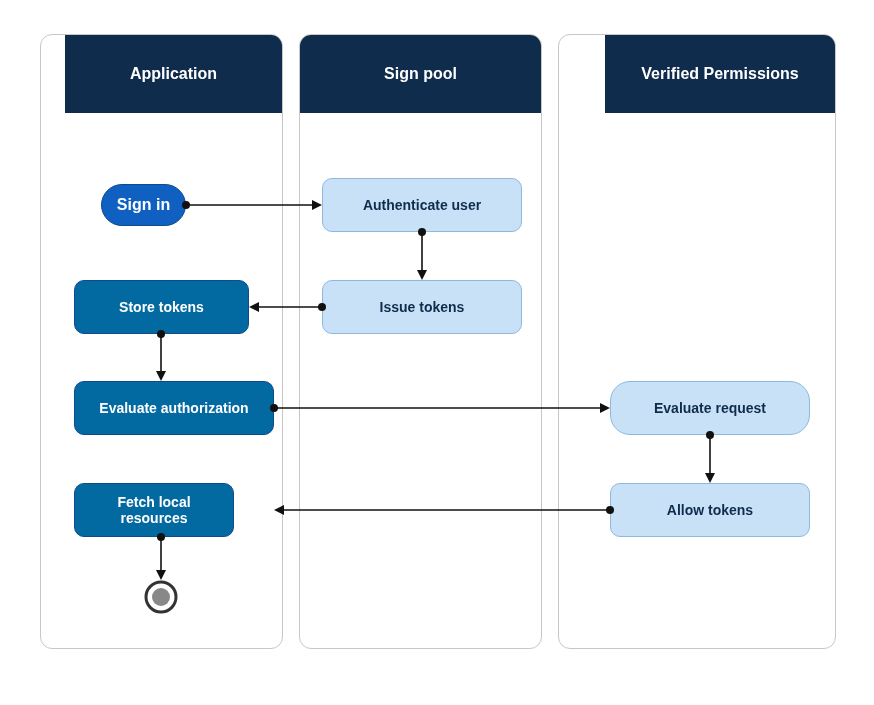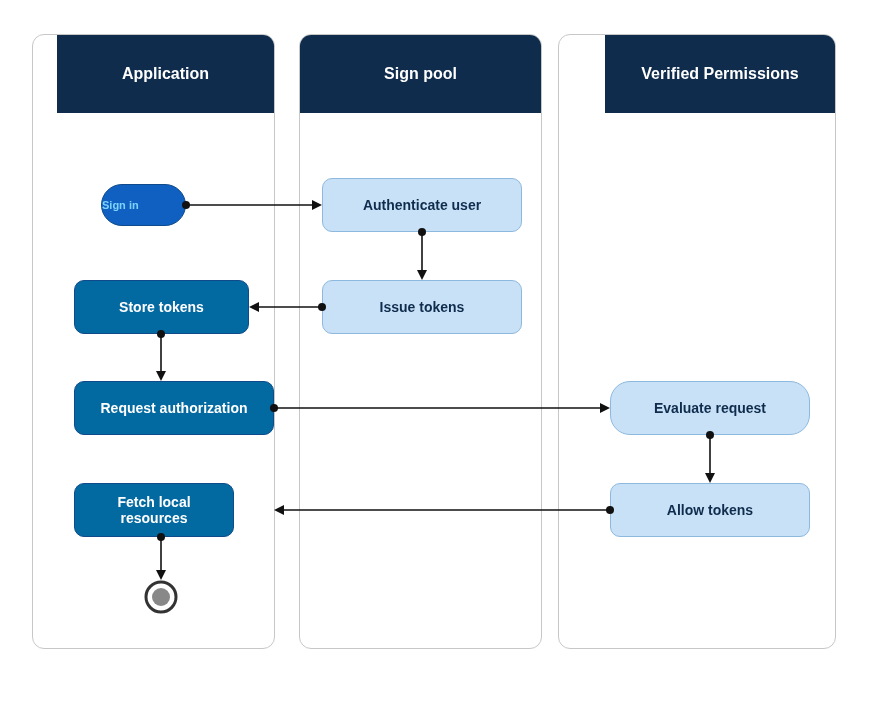--- a/index.html
+++ b/index.html
@@ -20,27 +20,27 @@
     background: #0f2c4d;
     color: #ffffff;
     font-weight: 700;
     font-size: 16px;
     text-align: center;
     padding: 30px 0;
   }
   .pill {
     position: absolute;
     background: #1060c2;
-    color: #7dd3fc;
+    color: #ffffff;
     font-weight: 700;
-    font-size: 11px;
+    font-size: 16px;
     border-radius: 999px;
     display: flex;
     align-items: center;
-    justify-content: flex-start;
+    justify-content: center;
     border: 1.5px solid #0f4a8a;
   }
   .node {
     position: absolute;
     border-radius: 10px;
     display: flex;
     align-items: center;
     justify-content: center;
     font-weight: 700;
     font-size: 14px;
@@ -64,21 +64,21 @@
   }
   .dot { fill: #111111; }
   .arrow-line { stroke: #111111; stroke-width: 1.6; fill: none; }
   .arrow-head { fill: #111111; }
   .end-circle-outer { fill: none; stroke: #333333; stroke-width: 3; }
   .end-circle-inner { fill: #888888; }
 </style>
 </head>
 <body>
 
-<div class="swimlane" style="left:32px; top:34px; width:243px; height:615px;padding-left:24px;">
+<div class="swimlane" style="left:40px; top:34px; width:243px; height:615px;padding-left:24px;">
   <div class="swimlane-header">Application</div>
 </div>
 <div class="swimlane" style="left:299px; top:34px; width:243px; height:615px;">
   <div class="swimlane-header">Sign pool</div>
 </div>
 <div class="swimlane" style="left:558px; top:34px; width:278px; height:615px;padding-left:46px;">
   <div class="swimlane-header">Verified Permissions</div>
 </div>
 
 <div class="pill" style="left:101px; top:184px; width:85px; height:42px;">
@@ -91,21 +91,21 @@
 
 <div class="node light" style="left:322px; top:280px; width:200px; height:54px;">
   <span>Issue tokens</span>
 </div>
 
 <div class="node dark" style="left:74px; top:280px; width:175px; height:54px;">
   <span>Store tokens</span>
 </div>
 
 <div class="node dark" style="left:74px; top:381px; width:200px; height:54px;">
-  <span>Request authorization</span>
+  <span>Evaluate authorization</span>
 </div>
 
 <div class="node light" style="left:610px; top:381px; width:200px; height:54px;border-radius:20px;">
   <span>Evaluate request</span>
 </div>
 
 <div class="node light" style="left:610px; top:483px; width:200px; height:54px;">
   <span>Allow tokens</span>
 </div>
 

